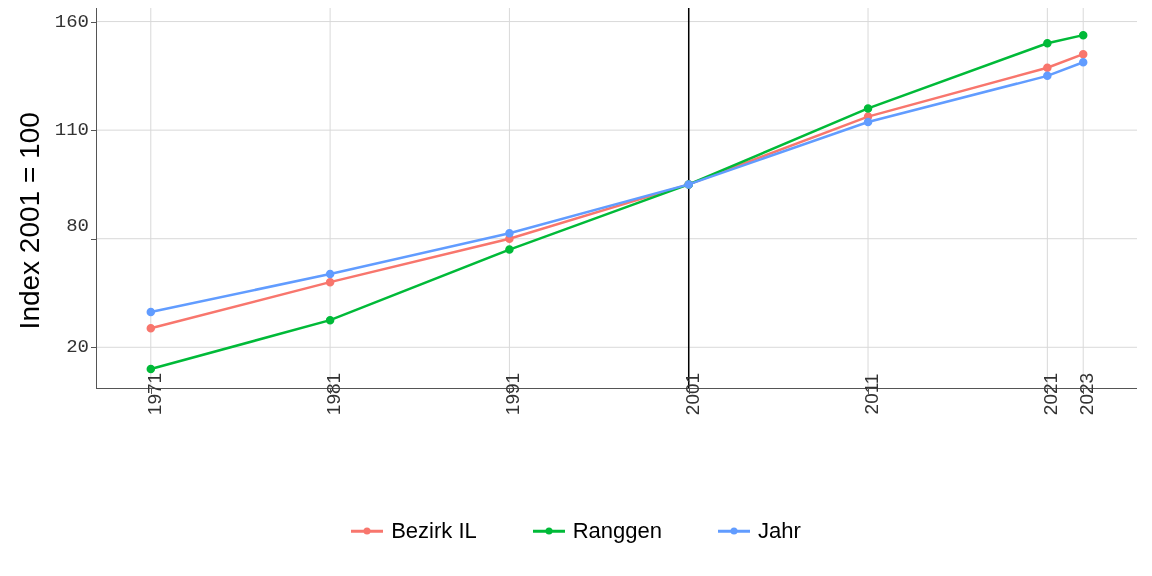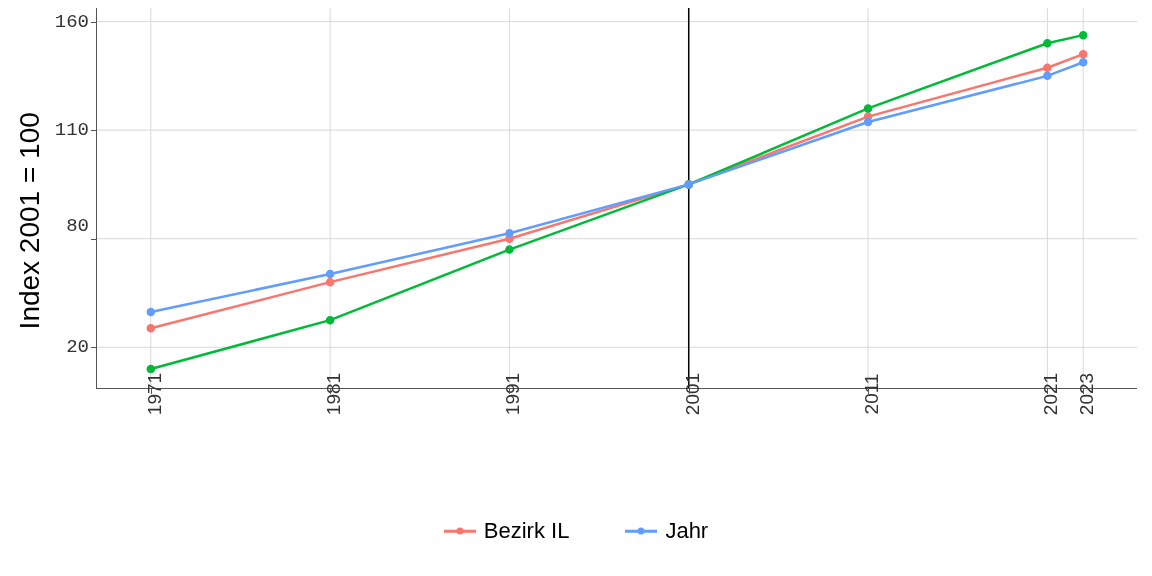--- a/index.html
+++ b/index.html
@@ -204,20 +204,27 @@
   <div class="legend" id="legend">
       <div class="legend-item">
         <div class="legend-swatch">
           <div class="ls-line" style="background: rgb(248, 118, 109);"></div>
           <div class="ls-dot" style="background: rgb(248, 118, 109);"></div>
         </div>
         <span>Bezirk IL</span>
       </div>
       <div class="legend-item">
         <div class="legend-swatch">
+          <div class="ls-line" style="background: rgb(0, 186, 56);"></div>
+          <div class="ls-dot" style="background: rgb(0, 186, 56);"></div>
+        </div>
+        <span>Ranggen</span>
+      </div>
+      <div class="legend-item">
+        <div class="legend-swatch">
           <div class="ls-line" style="background: rgb(97, 156, 255);"></div>
           <div class="ls-dot" style="background: rgb(97, 156, 255);"></div>
         </div>
         <span>Jahr</span>
       </div>
     </div>
 
 </div>
 
 </body></html>

